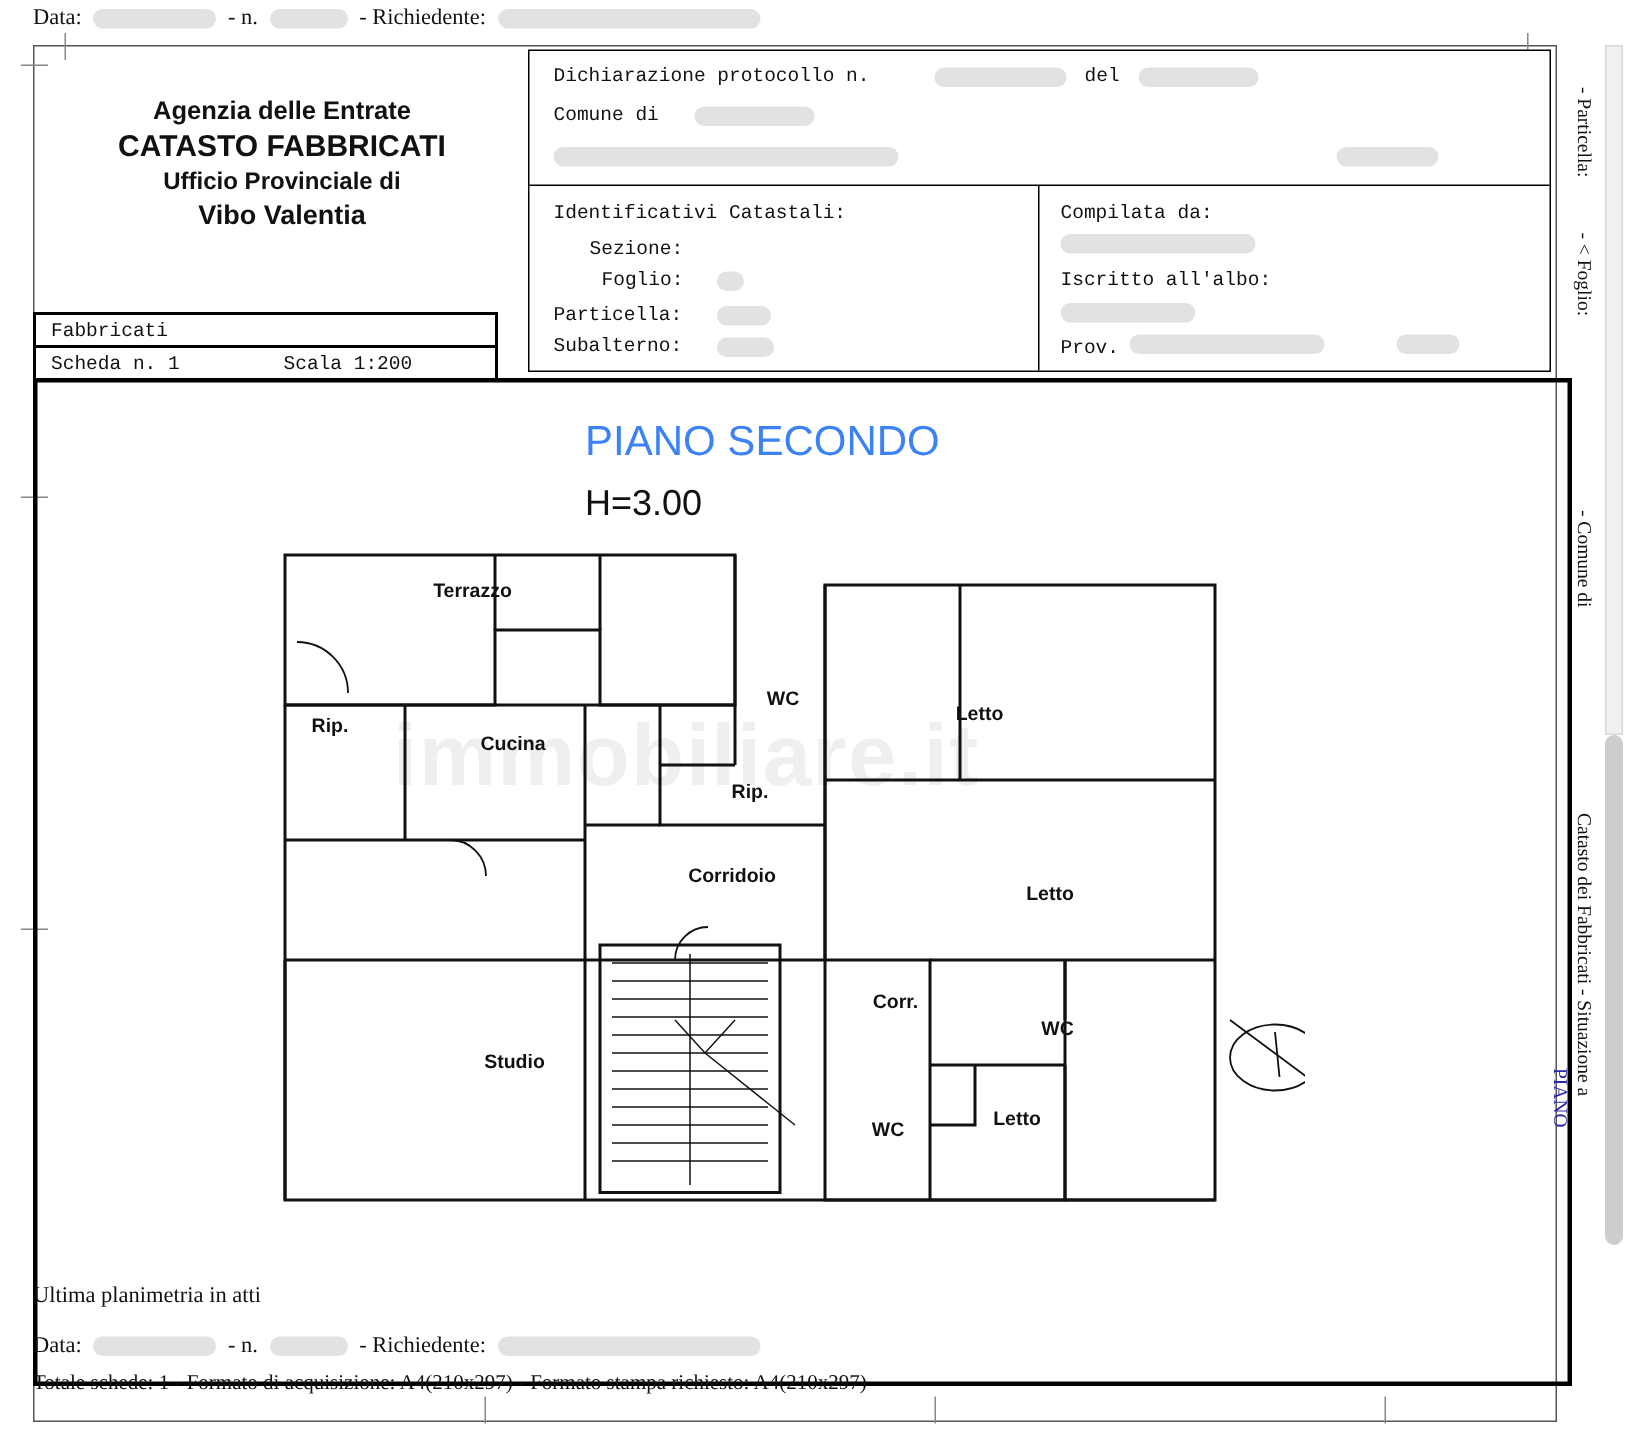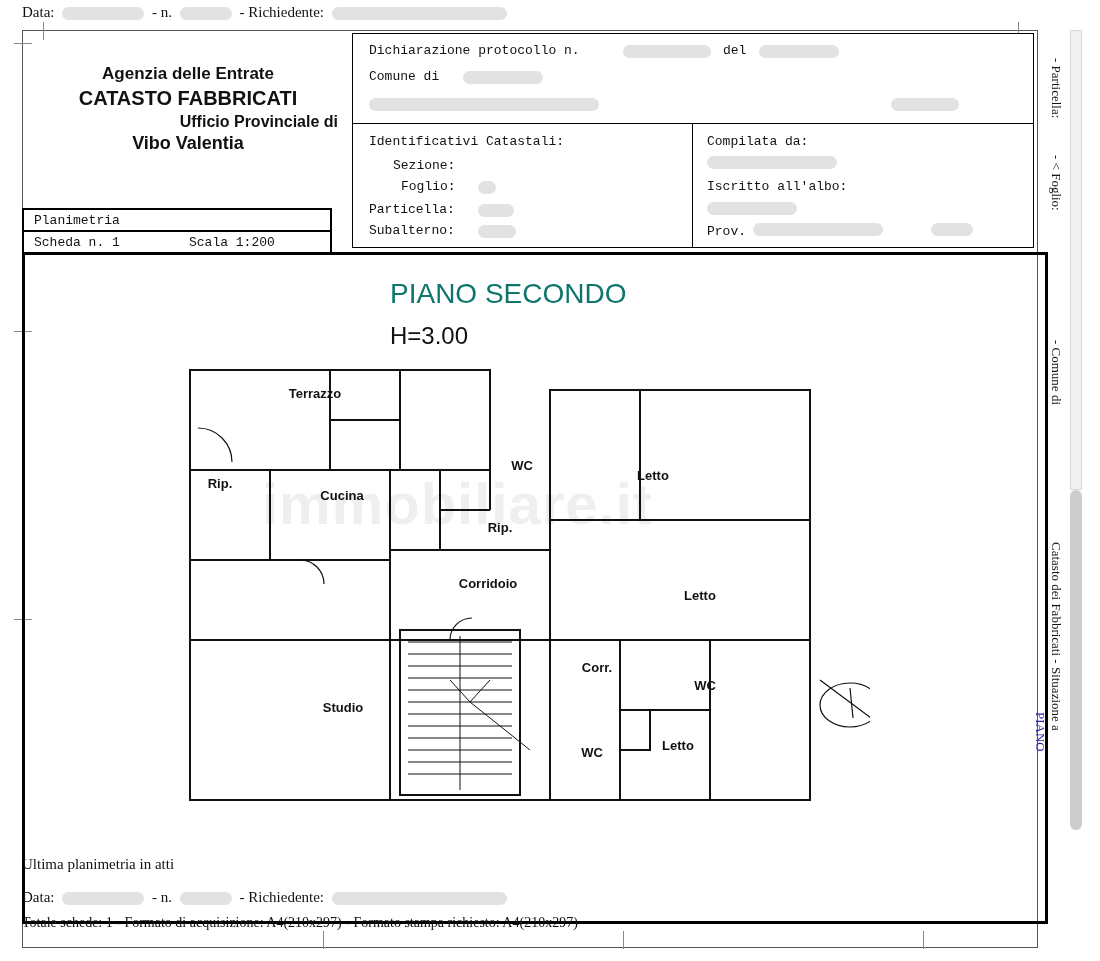--- a/index.html
+++ b/index.html
@@ -49,21 +49,21 @@
 
   
   #agency{
     position:absolute;left:38px;top:64px;width:300px;
     text-align:center;
     font-family:"Liberation Sans", sans-serif;
     color:#111;
   }
   #agency .l1{font-size:17px;font-weight:bold;margin-bottom:3px;}
   #agency .l2{font-size:20px;font-weight:bold;margin-bottom:3px;}
-  #agency .l3{font-size:16px;font-weight:bold;margin-bottom:2px;text-align:right;}
+  #agency .l3{font-size:16px;font-weight:bold;margin-bottom:2px;}
   #agency .l4{font-size:18px;font-weight:bold;}
 
   
   #plan-box{
     position:absolute;left:22px;top:208px;
     width:310px;height:46px;
     border:2px solid #000;
     box-sizing:border-box;
     background:#fff;
   }
@@ -126,21 +126,21 @@
   }
   #scroll-thumb{
     position:absolute;left:1070px;top:490px;width:12px;height:340px;
     background:#cdcdcd;border-radius:6px;
   }
 
   
   #piano-title{
     position:absolute;left:390px;top:278px;
     font-family:"Liberation Sans", sans-serif;
-    font-size:28px;color:#0f766e;
+    font-size:28px;color:#3b82f6;
   }
   #piano-h{
     position:absolute;left:390px;top:322px;
     font-family:"Liberation Sans", sans-serif;
     font-size:24px;color:#111;
   }
 
   
   #watermark{
     position:absolute;left:262px;top:470px;
@@ -196,21 +196,21 @@
 <div id="sheet"></div>
 
 <div id="agency">
   <div class="l1">Agenzia delle Entrate</div>
   <div class="l2">CATASTO FABBRICATI</div>
   <div class="l3">Ufficio Provinciale di</div>
   <div class="l4">Vibo Valentia</div>
 </div>
 
 <div id="plan-box">
-  <div class="row1">Planimetria</div>
+  <div class="row1">Fabbricati</div>
   <div class="row2">
     <span>Scheda n. 1</span>
     <span class="scala">Scala 1:200</span>
   </div>
 </div>
 
 <div id="proto-box">
 
   <div id="proto-top">
     <span class="l" style="left:16px;top:9px;">Dichiarazione protocollo n.</span>

